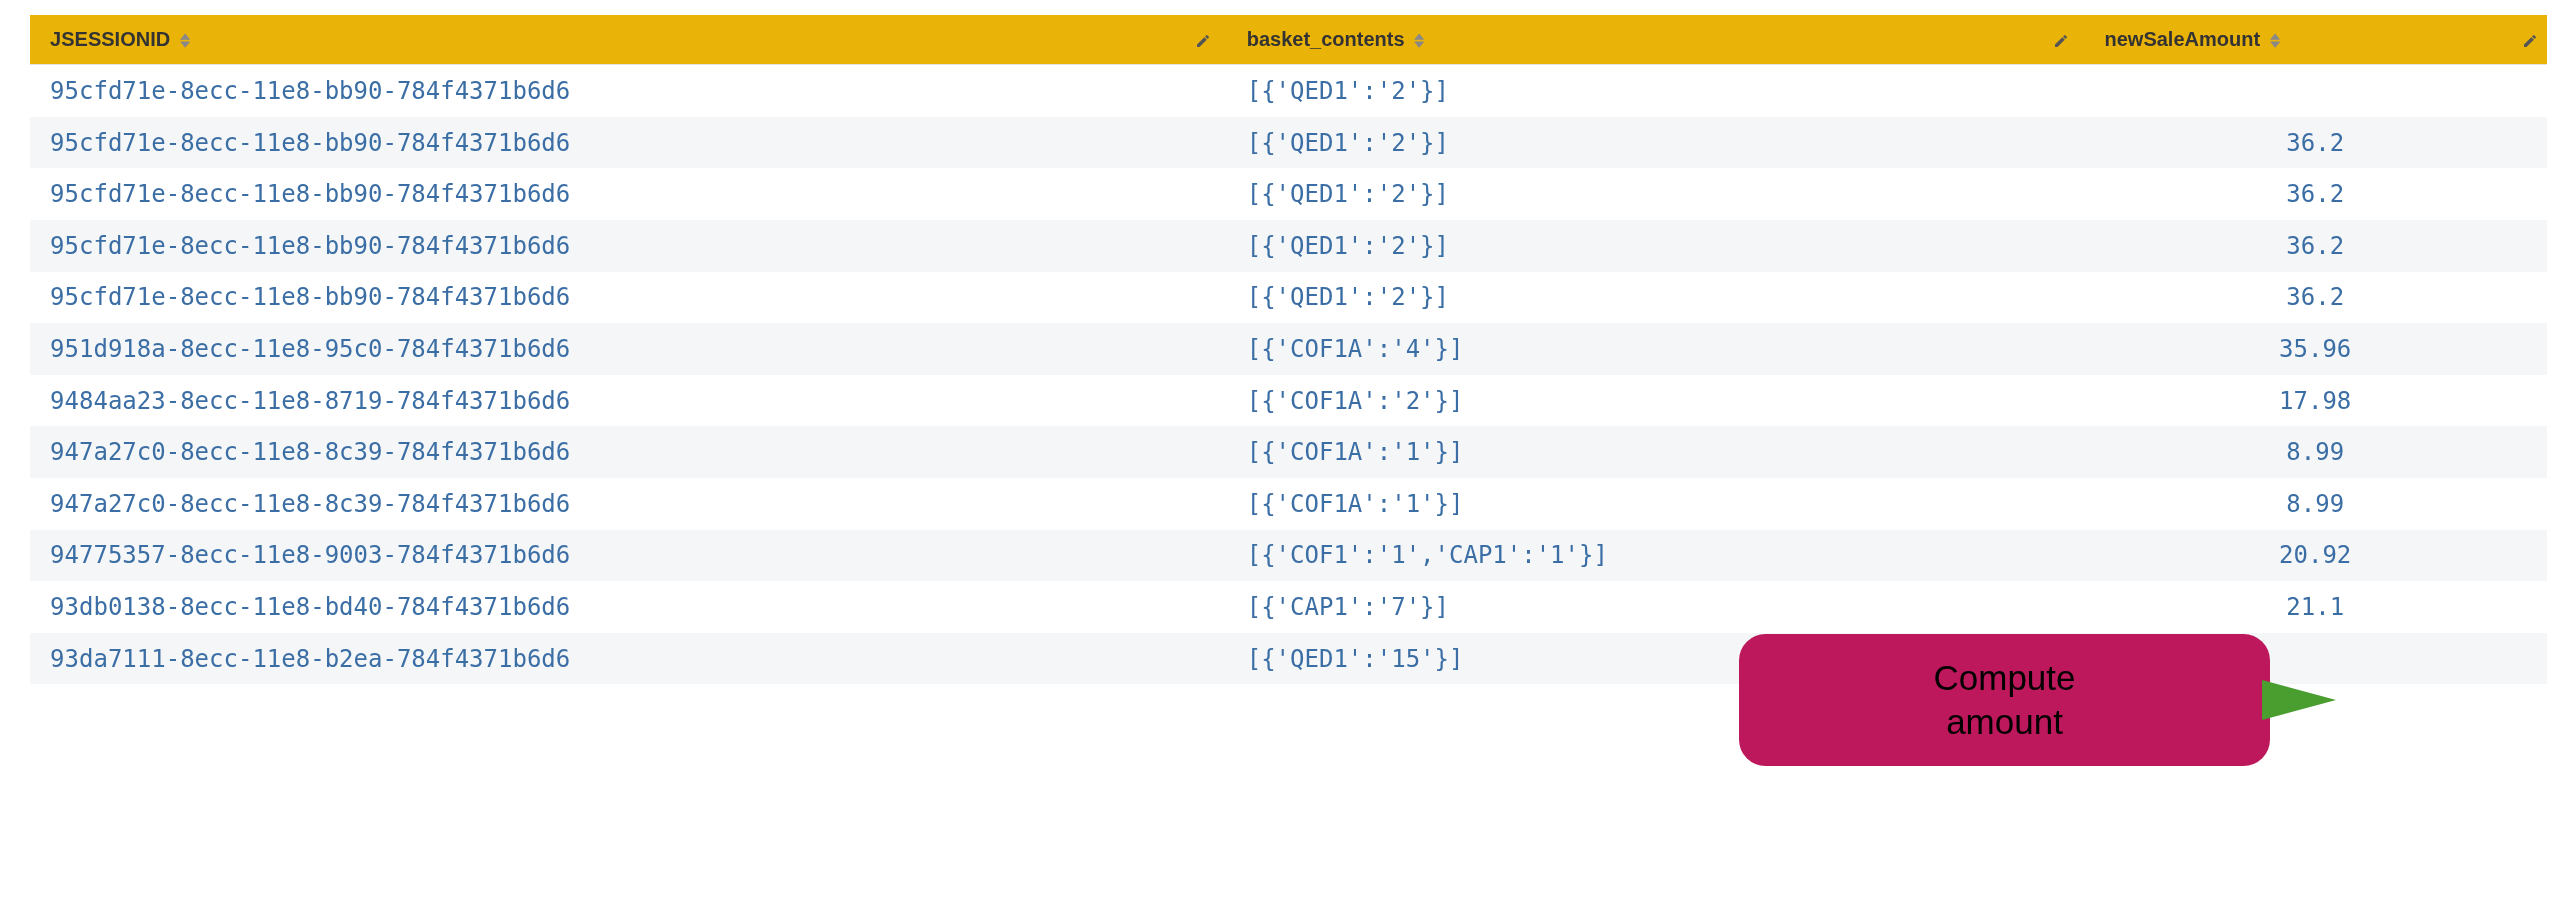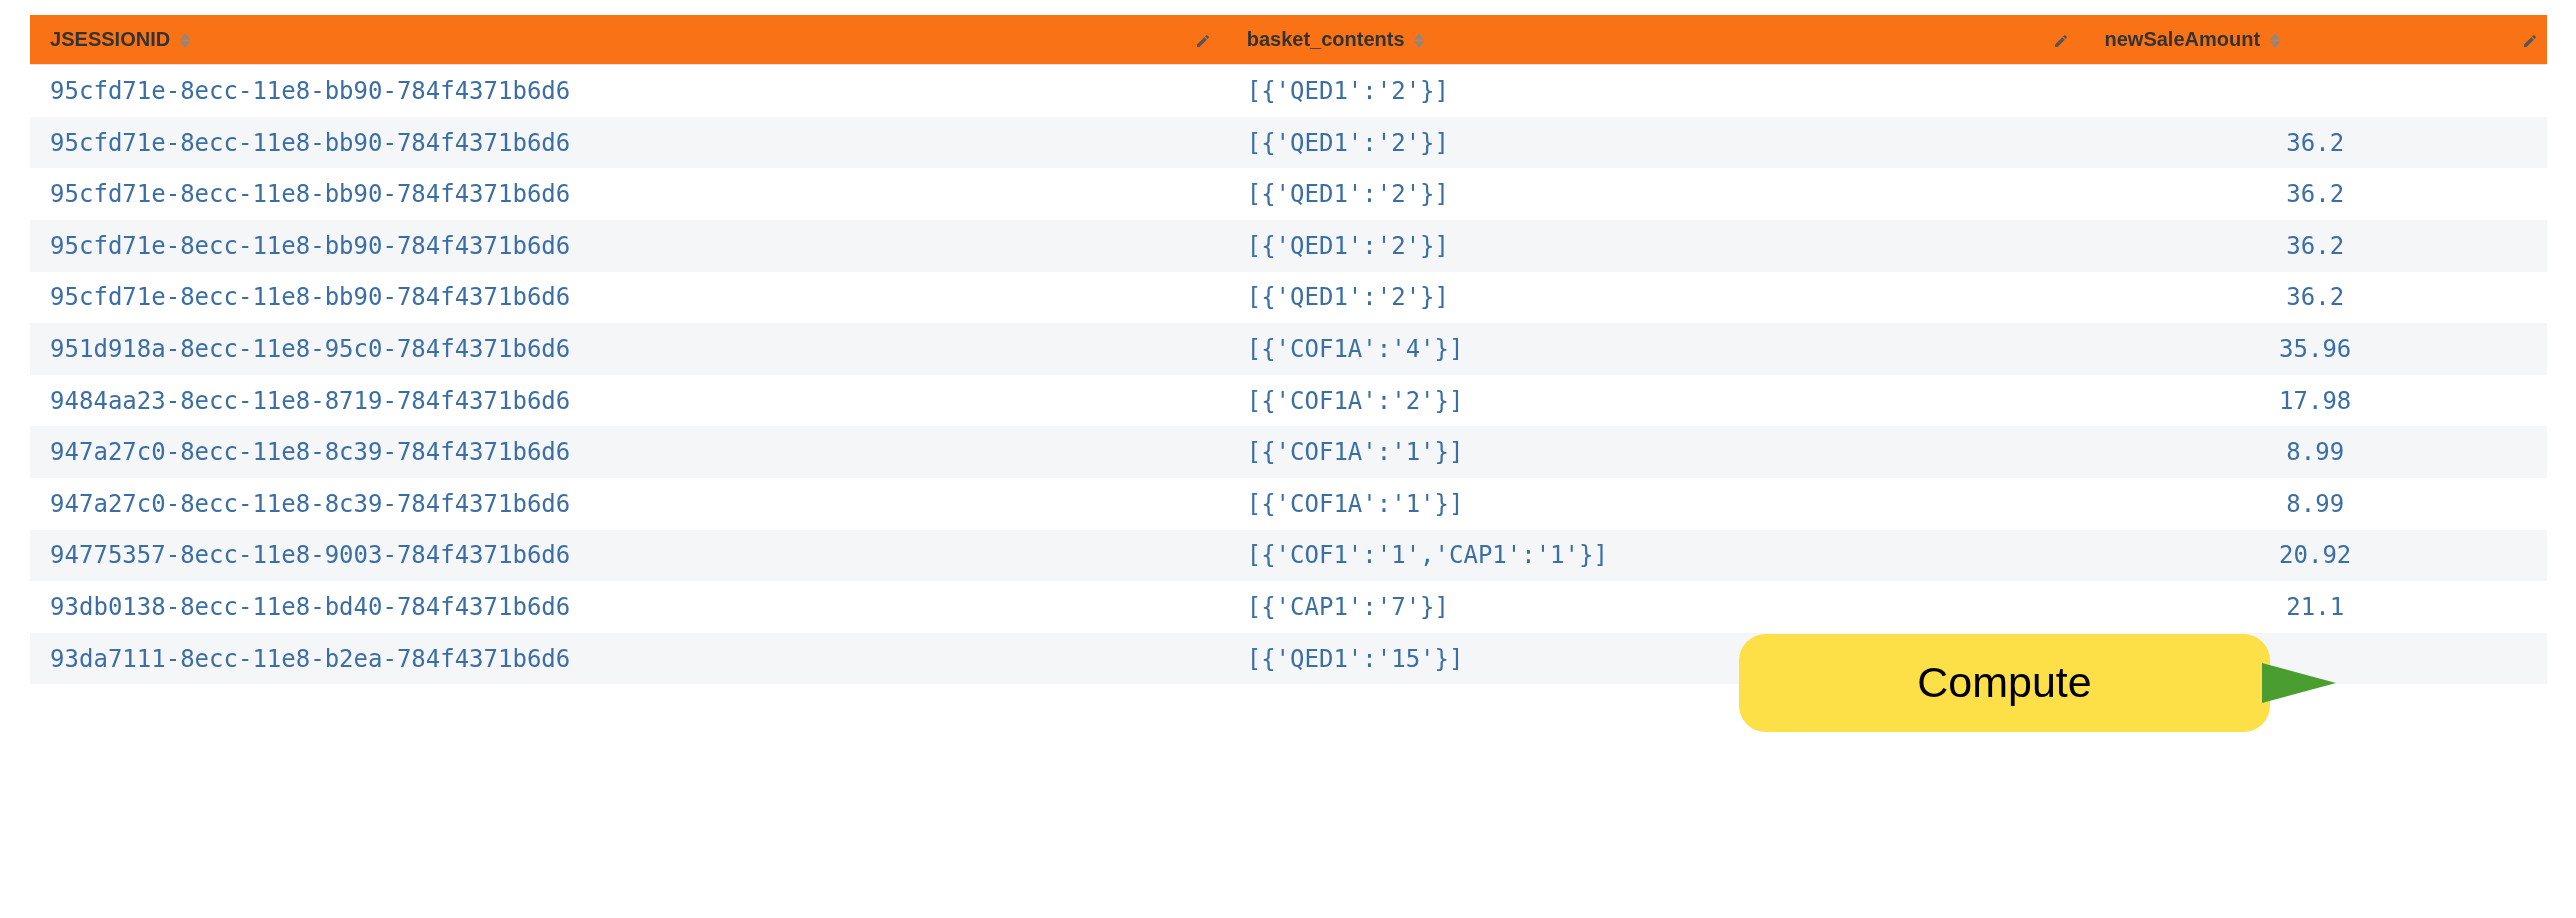--- a/index.html
+++ b/index.html
@@ -14,21 +14,21 @@
     }
     .table-container {
       width: 100%;
       padding: 14.7px 29.5px;
     }
     table {
       width: 100%;
       border-collapse: collapse;
     }
     thead tr {
-      background: #f97316;
+      background: #eab308;
     }
     th {
       text-align: left;
       padding: 13.3px 20.6px;
       font-weight: 600;
       color: #333;
       font-size: 20px;
       position: relative;
       border-bottom: 1.5px solid #e0e3e8;
     }
@@ -77,24 +77,24 @@
     td.right-align {
       text-align: center;
     }
     .callout-wrap {
       position: absolute;
       left: 1739px;
       top: 634px;
       pointer-events: none;
     }
     .callout {
-      background: #fde047;
+      background: #be185d;
       color: #000;
       font-family: Arial, sans-serif;
-      font-size: 43px;
+      font-size: 35px;
       text-align: center;
       padding: 22px 44px;
       border-radius: 26.5px;
       line-height: 1.25;
       min-width: 531px;
       position: relative;
     }
     .callout-arrow {
       position: absolute;
       right: -66px;
@@ -225,16 +225,17 @@
           <td>[{'QED1':'15'}]</td>
           <td class="right-align"></td>
         </tr>
       </tbody>
   </table>
 </div>
 
 <div class="callout-wrap">
   <div class="callout">
     <div>Compute</div>
+    <div>amount</div>
     <div class="callout-arrow"></div>
   </div>
 </div>
 
 
 </body></html>

